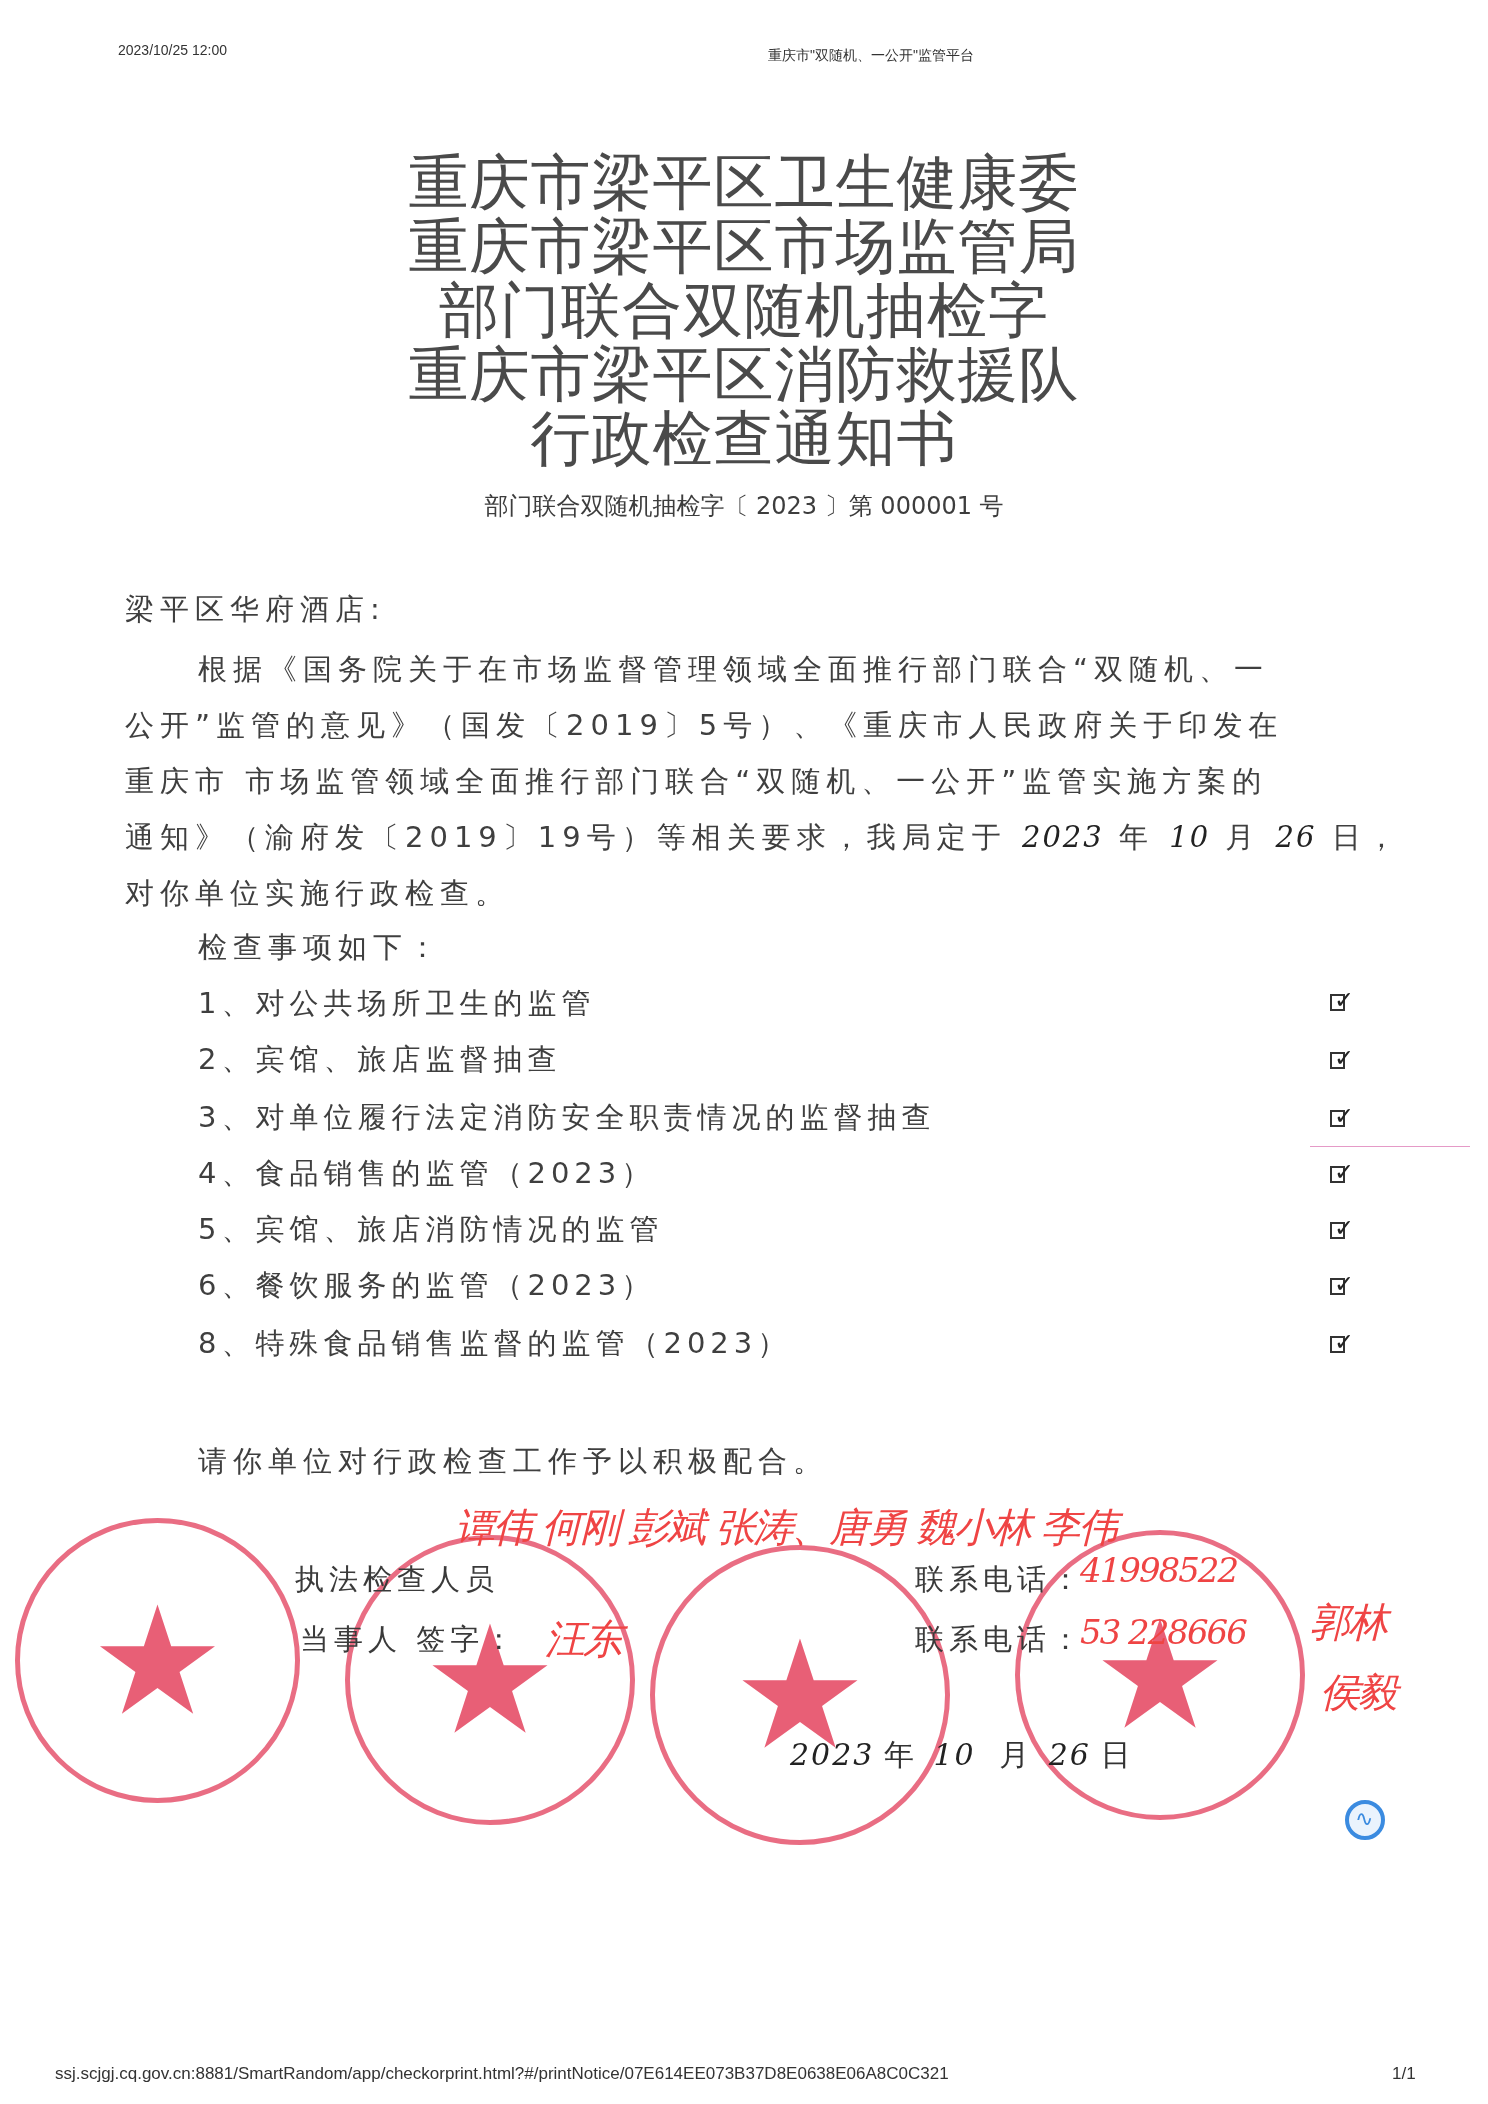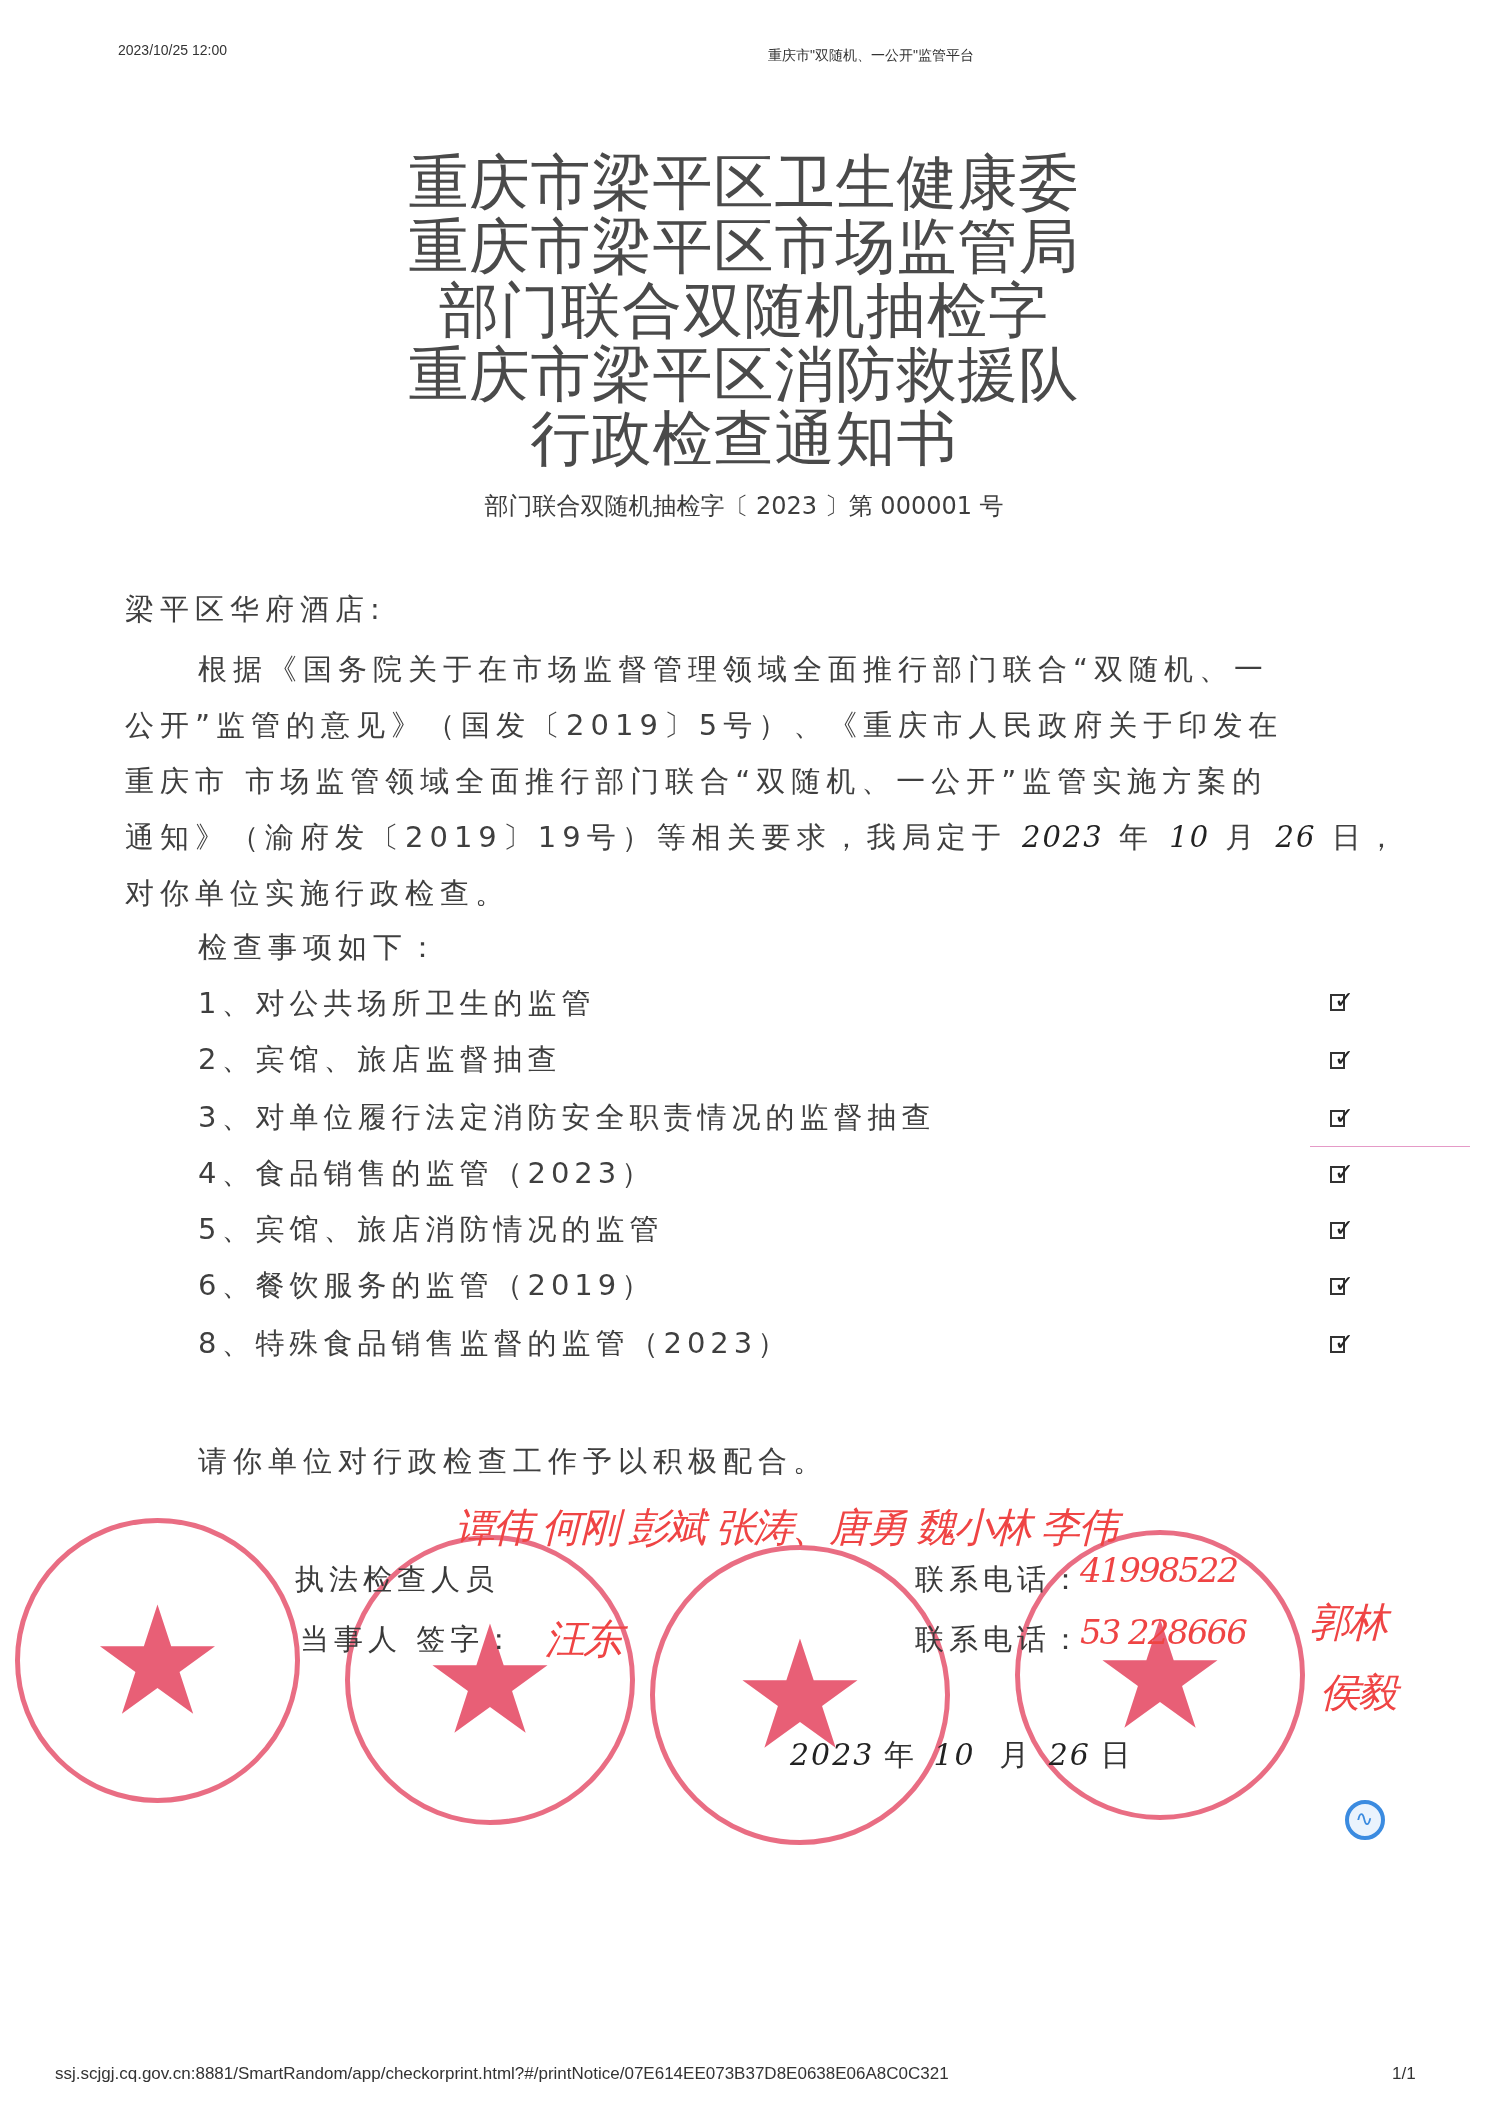--- a/index.html
+++ b/index.html
@@ -81,21 +81,21 @@
     <div class="box"></div>
     <span class="tick">✓</span>
   </div>
 
 <div class="item" style="top:1210px;">5、宾馆、旅店消防情况的监管</div>
 <div class="cb" style="top:1220px;">
     <div class="box"></div>
     <span class="tick">✓</span>
   </div>
 
-<div class="item" style="top:1266px;">6、餐饮服务的监管（2019）</div>
+<div class="item" style="top:1266px;">6、餐饮服务的监管（2023）</div>
 <div class="cb" style="top:1276px;">
     <div class="box"></div>
     <span class="tick">✓</span>
   </div>
 
 <div class="item" style="top:1324px;">8、特殊食品销售监督的监管（2023）</div>
 <div class="cb" style="top:1334px;">
     <div class="box"></div>
     <span class="tick">✓</span>
   </div>

